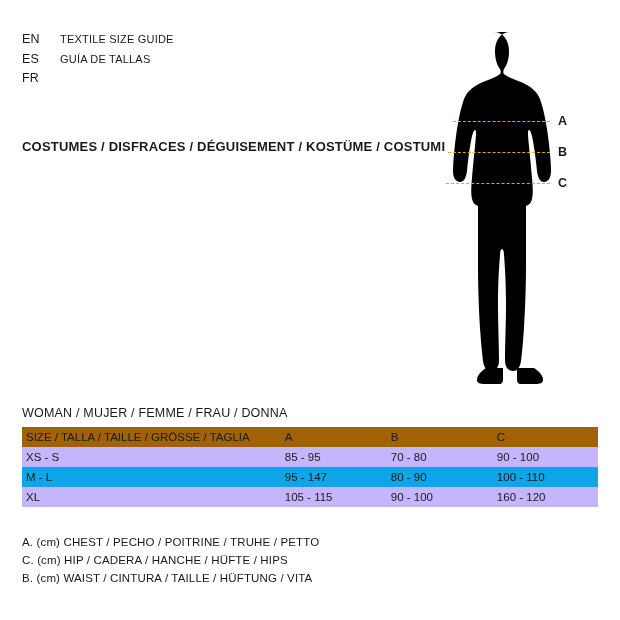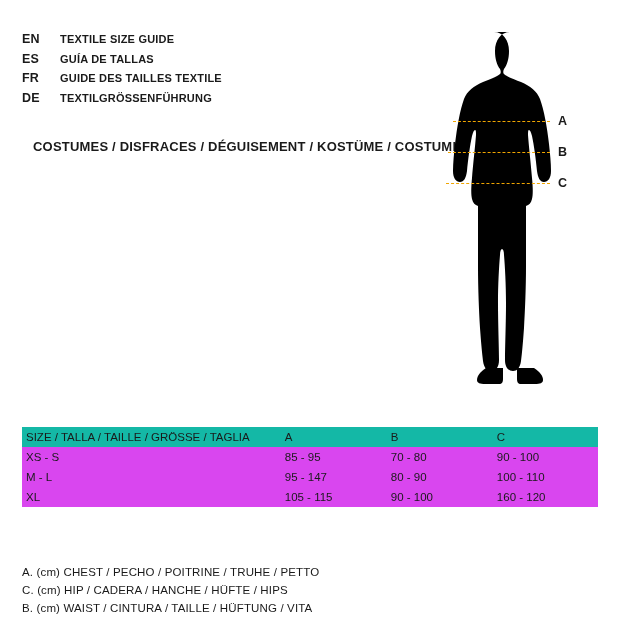--- a/index.html
+++ b/index.html
@@ -28,34 +28,33 @@
     left: 22px;
     top: 30px;
     width: 380px;
   }
   .lang-row {
     display: flex;
     align-items: baseline;
     font-size: 12.5px;
     line-height: 19.5px;
     letter-spacing: 0.2px;
-    font-weight: bold;
   }
   .lang-code {
     width: 38px;
     flex: 0 0 38px;
     font-size: 12.5px;
   }
   .lang-title {
     font-size: 11px;
   }
 
   .costumes-line {
     position: absolute;
-    left: 33px;
+    left: 22px;
     top: 139px;
     font-size: 13px;
     font-weight: bold;
     letter-spacing: 0.2px;
   }
 
   
   .figure-area {
     position: absolute;
     left: 410px;
@@ -109,65 +108,59 @@
     font-size: 11.5px;
   }
   table.size-table th,
   table.size-table td {
     padding: 3px 0 3px 4px;
     text-align: left;
     font-weight: normal;
     line-height: 14px;
   }
   table.size-table thead tr {
-    background: #14b8a6;
+    background: #a16207;
   }
   table.size-table tbody tr.odd {
-    background: #d946ef;
+    background: #c4b5fd;
   }
   table.size-table tbody tr.even {
-    background: #d946ef;
+    background: #0ea5e9;
   }
   .col-size  { width: 262px; }
   .col-a     { width: 105px; }
   .col-b     { width: 105px; }
   .col-c     { width: 104px; }
 
   
   .legend {
     position: absolute;
     left: 22px;
     top: 533px;
     font-size: 11.5px;
     line-height: 18px;
     letter-spacing: 0.15px;
-    margin-top: 30px;
   }
 </style>
 </head>
 <body>
 
 <div class="page">
 
   <div class="lang-block">
     <div class="lang-row">
       <span class="lang-code">EN</span>
       <span class="lang-title">TEXTILE SIZE GUIDE</span>
     </div>
     <div class="lang-row">
       <span class="lang-code">ES</span>
       <span class="lang-title">GUÍA DE TALLAS</span>
     </div>
     <div class="lang-row">
       <span class="lang-code">FR</span>
-      <span class="lang-title">GUIDE DES TAILLES TEXTILE</span>
-    </div>
-    <div class="lang-row">
-      <span class="lang-code">DE</span>
-      <span class="lang-title">TEXTILGRÖSSENFÜHRUNG</span>
     </div>
   </div>
 
   <div class="costumes-line">COSTUMES / DISFRACES / DÉGUISEMENT / KOSTÜME / COSTUMI</div>
 
   <div class="figure-area">
     <svg class="silhouette" viewBox="0 0 140 370">
       <path fill="#000000" d="
         M70 12
         c-9 0 -15 8 -15 19
@@ -224,20 +217,21 @@
 
     <div class="mline a"></div>
     <div class="mline b"></div>
     <div class="mline c"></div>
 
     <div class="mlabel a">A</div>
     <div class="mlabel b">B</div>
     <div class="mlabel c">C</div>
   </div>
 
+  <div class="table-title">WOMAN / MUJER / FEMME / FRAU / DONNA</div>
 
   <table class="size-table">
     <thead>
       <tr>
         <th class="col-size">SIZE / TALLA / TAILLE / GRÖSSE / TAGLIA</th>
         <th class="col-a">A</th>
         <th class="col-b">B</th>
         <th class="col-c">C</th>
       </tr>
     </thead>

